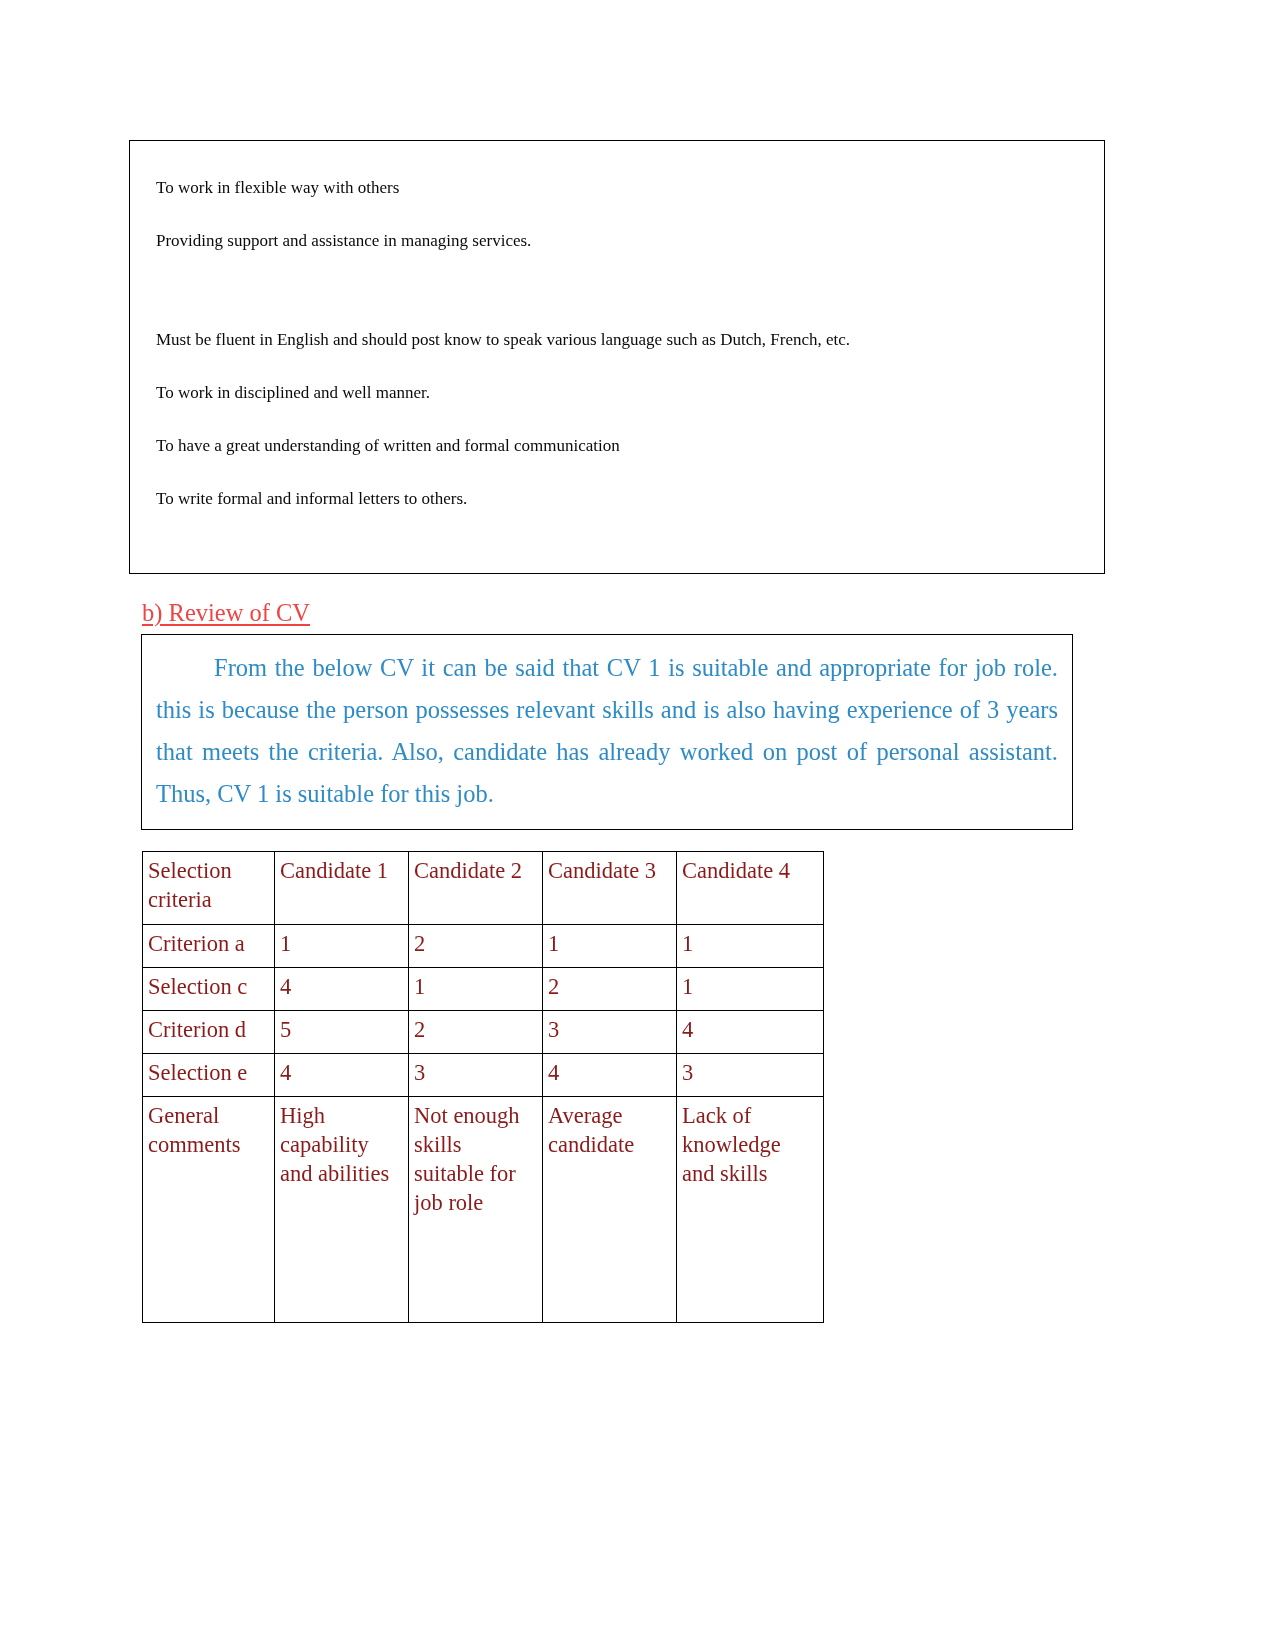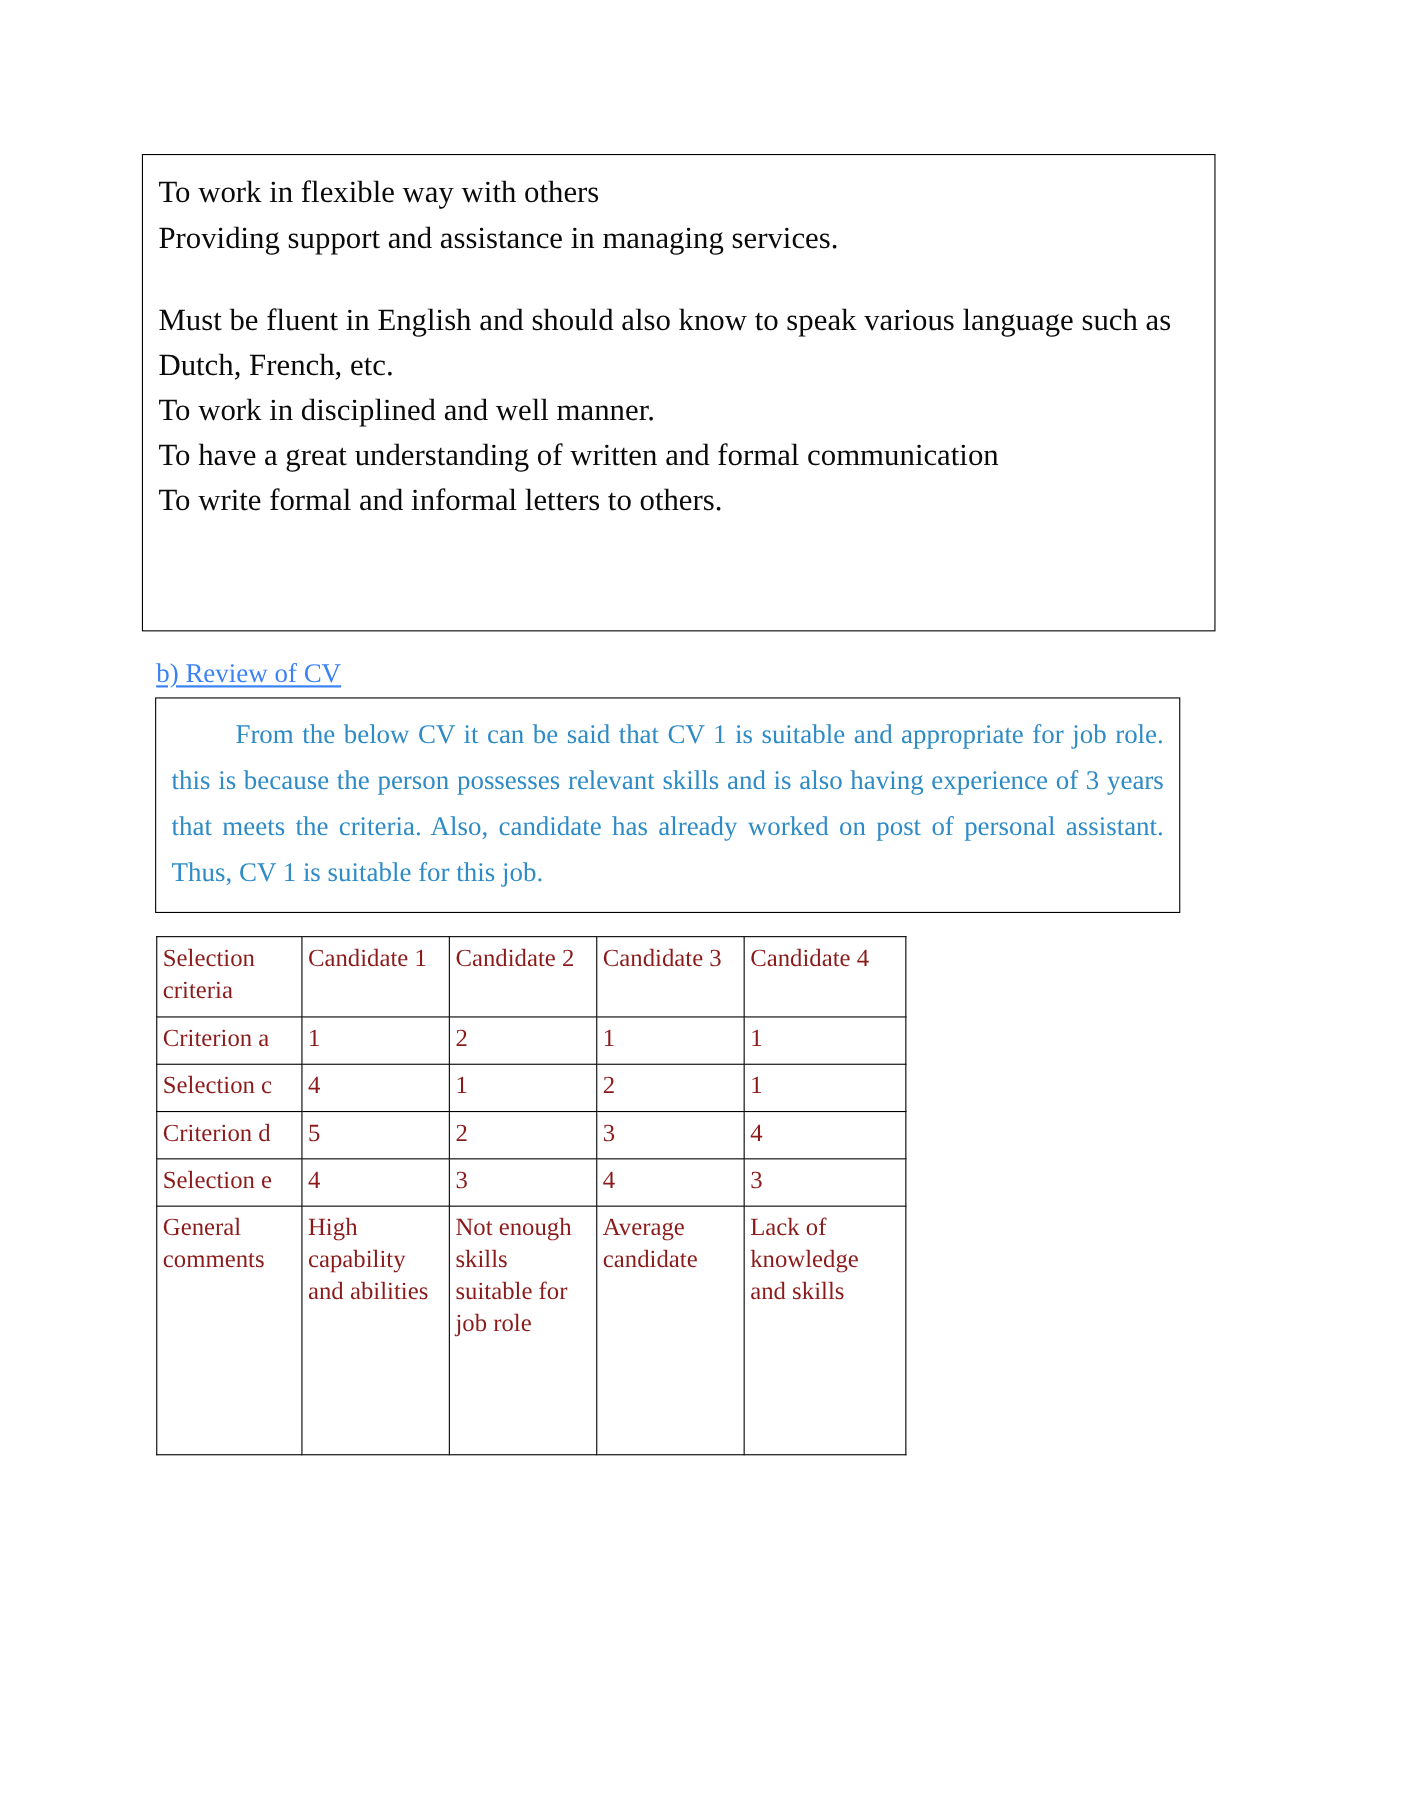--- a/index.html
+++ b/index.html
@@ -28,37 +28,37 @@
     position: absolute;
     left: 129px;
     top: 140px;
     width: 946px;           
     padding: 14px 14px 18px 14px;
     border: 1.3px solid #000000;
     box-sizing: content-box;
     min-height: 400px;
   }
   .jd-line {
-    font-size: 28px;
+    font-size: 17px;
     line-height: 41px;
     color: #0a0a0a;
-    margin: 0;
+    margin: 12px;
     white-space: normal;
   }
   .jd-line.bold { font-weight: bold; }
   .jd-spacer-small { height: 34px; }
 
   
   .heading-review {
     position: absolute;
     left: 142px;
     top: 596px;
     font-size: 24.5px;
     line-height: 34px;
-    color: #3b82f6;
+    color: #ef4444;
     text-decoration: underline;
     text-underline-offset: 3px;
     white-space: nowrap;
   }
 
   
   .box-review {
     position: absolute;
     left: 141px;
     top: 634px;
@@ -132,21 +132,21 @@
 
 <div class="page">
 
   <div class="box-jd">
     <p class="jd-line">To work in flexible way with others</p>
     <p class="jd-line">Providing support and assistance in managing services.</p>
 
     <div class="jd-spacer-small"></div>
 
 
-    <p class="jd-line">Must be fluent in English and should also know to speak various language such as Dutch, French, etc.</p>
+    <p class="jd-line">Must be fluent in English and should post know to speak various language such as Dutch, French, etc.</p>
     <p class="jd-line">To work in disciplined and well manner.</p>
     <p class="jd-line">To have a great understanding of written and formal communication</p>
     <p class="jd-line">To write formal and informal letters to others.</p>
   </div>
 
   <div class="heading-review">b) Review of CV</div>
 
   <div class="box-review">
     <p class="review-para">From the below CV it can be said that CV 1 is suitable and appropriate for job role. this is because the person possesses relevant skills and is also having experience of 3 years that meets the criteria. Also, candidate has already worked on post of personal assistant. Thus, CV 1 is suitable for this job.</p>
   </div>

